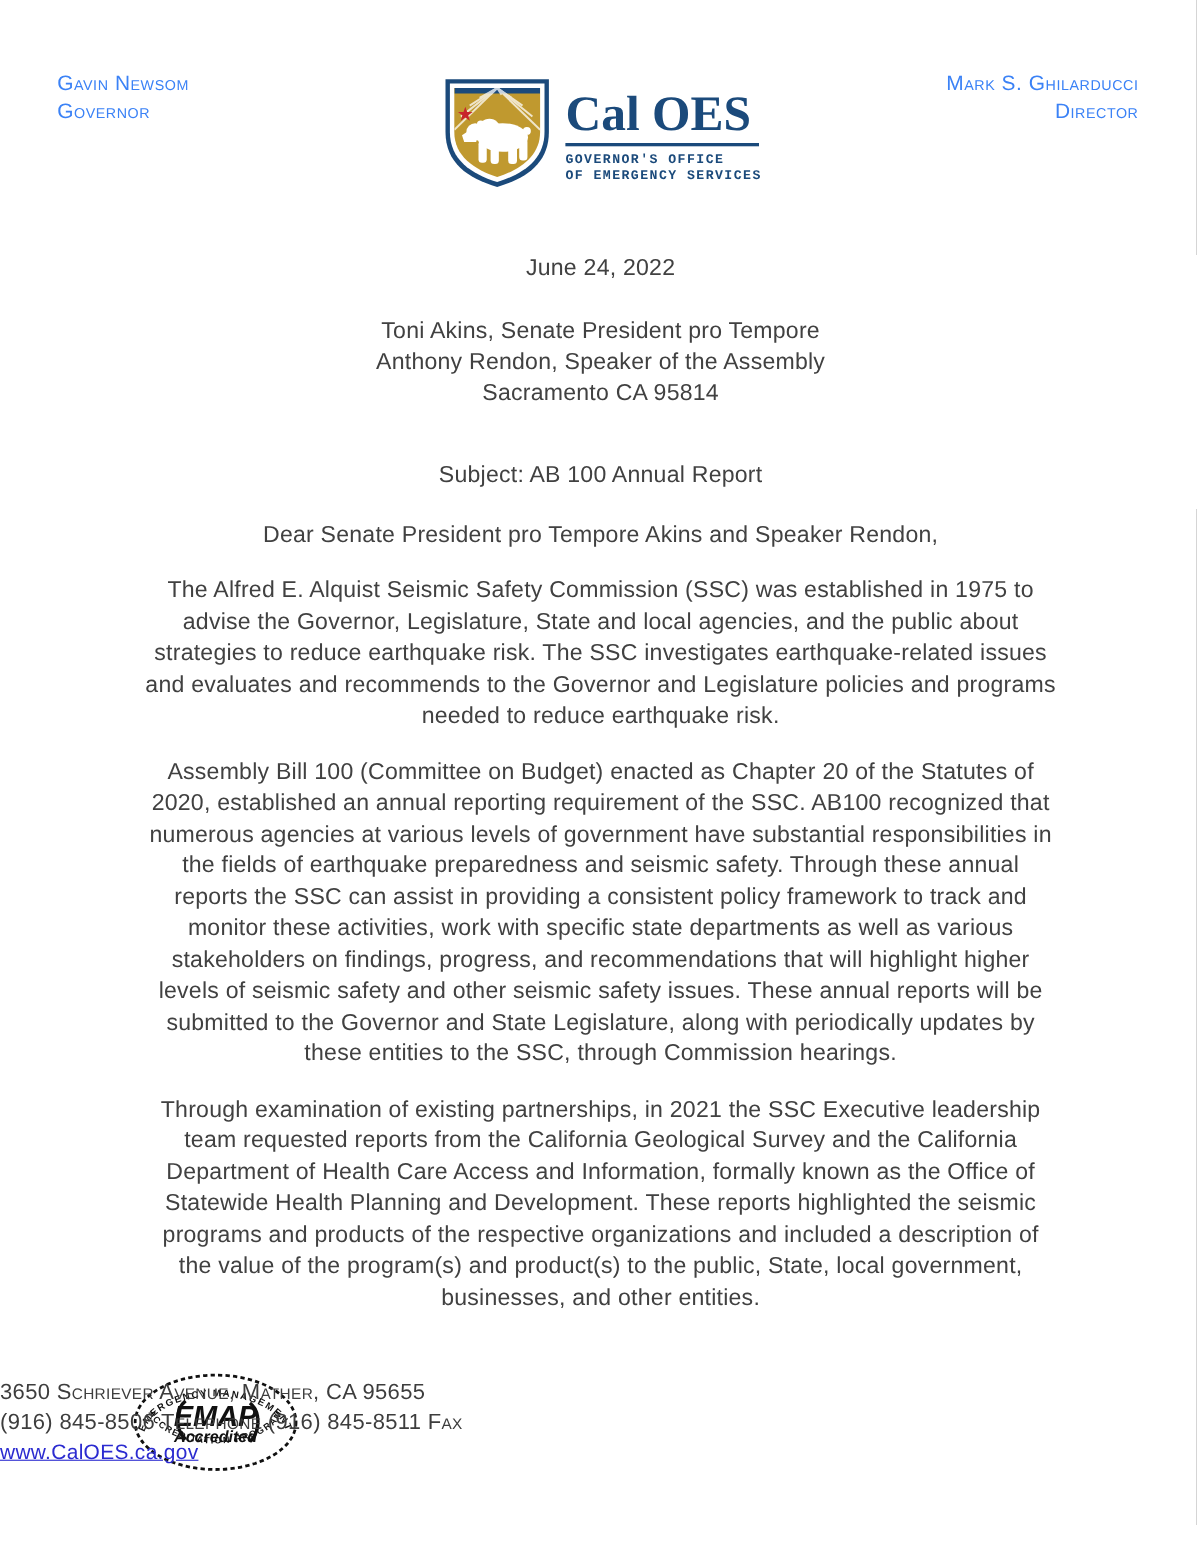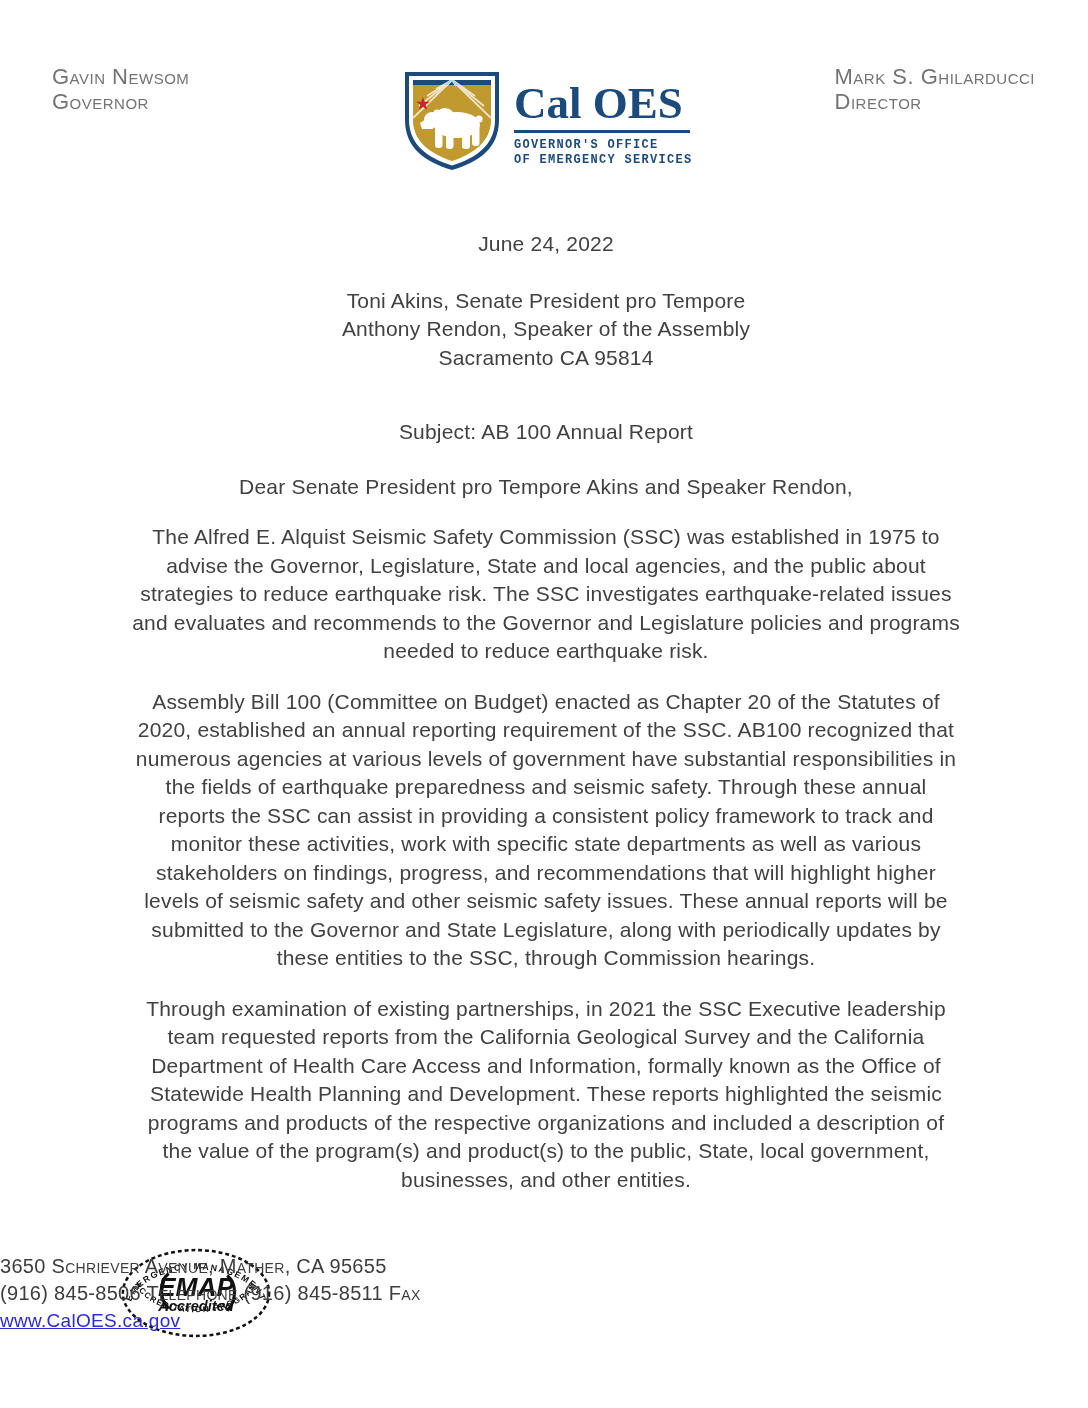--- a/index.html
+++ b/index.html
@@ -7,24 +7,24 @@
     --link-blue:#2B2BD0; --text:#414141;
   }
   html,body{margin:0;padding:0;background:#888;}
   .page{
     position:relative; width:1088px; height:1408px; background:#ffffff;
     margin:0 auto; overflow:hidden;
     font-family:"Liberation Sans","DejaVu Sans",sans-serif;
     color:var(--text);
   }
   
-  .official{position:absolute; top:64px; font-size:22px; line-height:25px;
-    font-variant:small-caps; letter-spacing:.5px; color:#737373;}
+  .official{position:absolute; top:64px; font-size:19px; line-height:25px;
+    font-variant:small-caps; letter-spacing:.5px; color:#3b82f6;}
   .official.left{left:52px; text-align:left;}
-  .official.right{right:53px; text-align:left;}
+  .official.right{right:53px; text-align:right;}
 
   .logo{position:absolute; left:399px; top:68px; display:flex; align-items:flex-start;}
   .shield{width:106px; height:106px; display:block;}
   .wordmark{margin-left:9px; padding-top:12px; width:178px;}
   .wordmark .big{
     font-family:"Liberation Serif","DejaVu Serif",serif;
     font-weight:bold; font-size:45px; line-height:46px; color:var(--navy);
     white-space:nowrap;
   }
   .wordmark .big .cal{}

